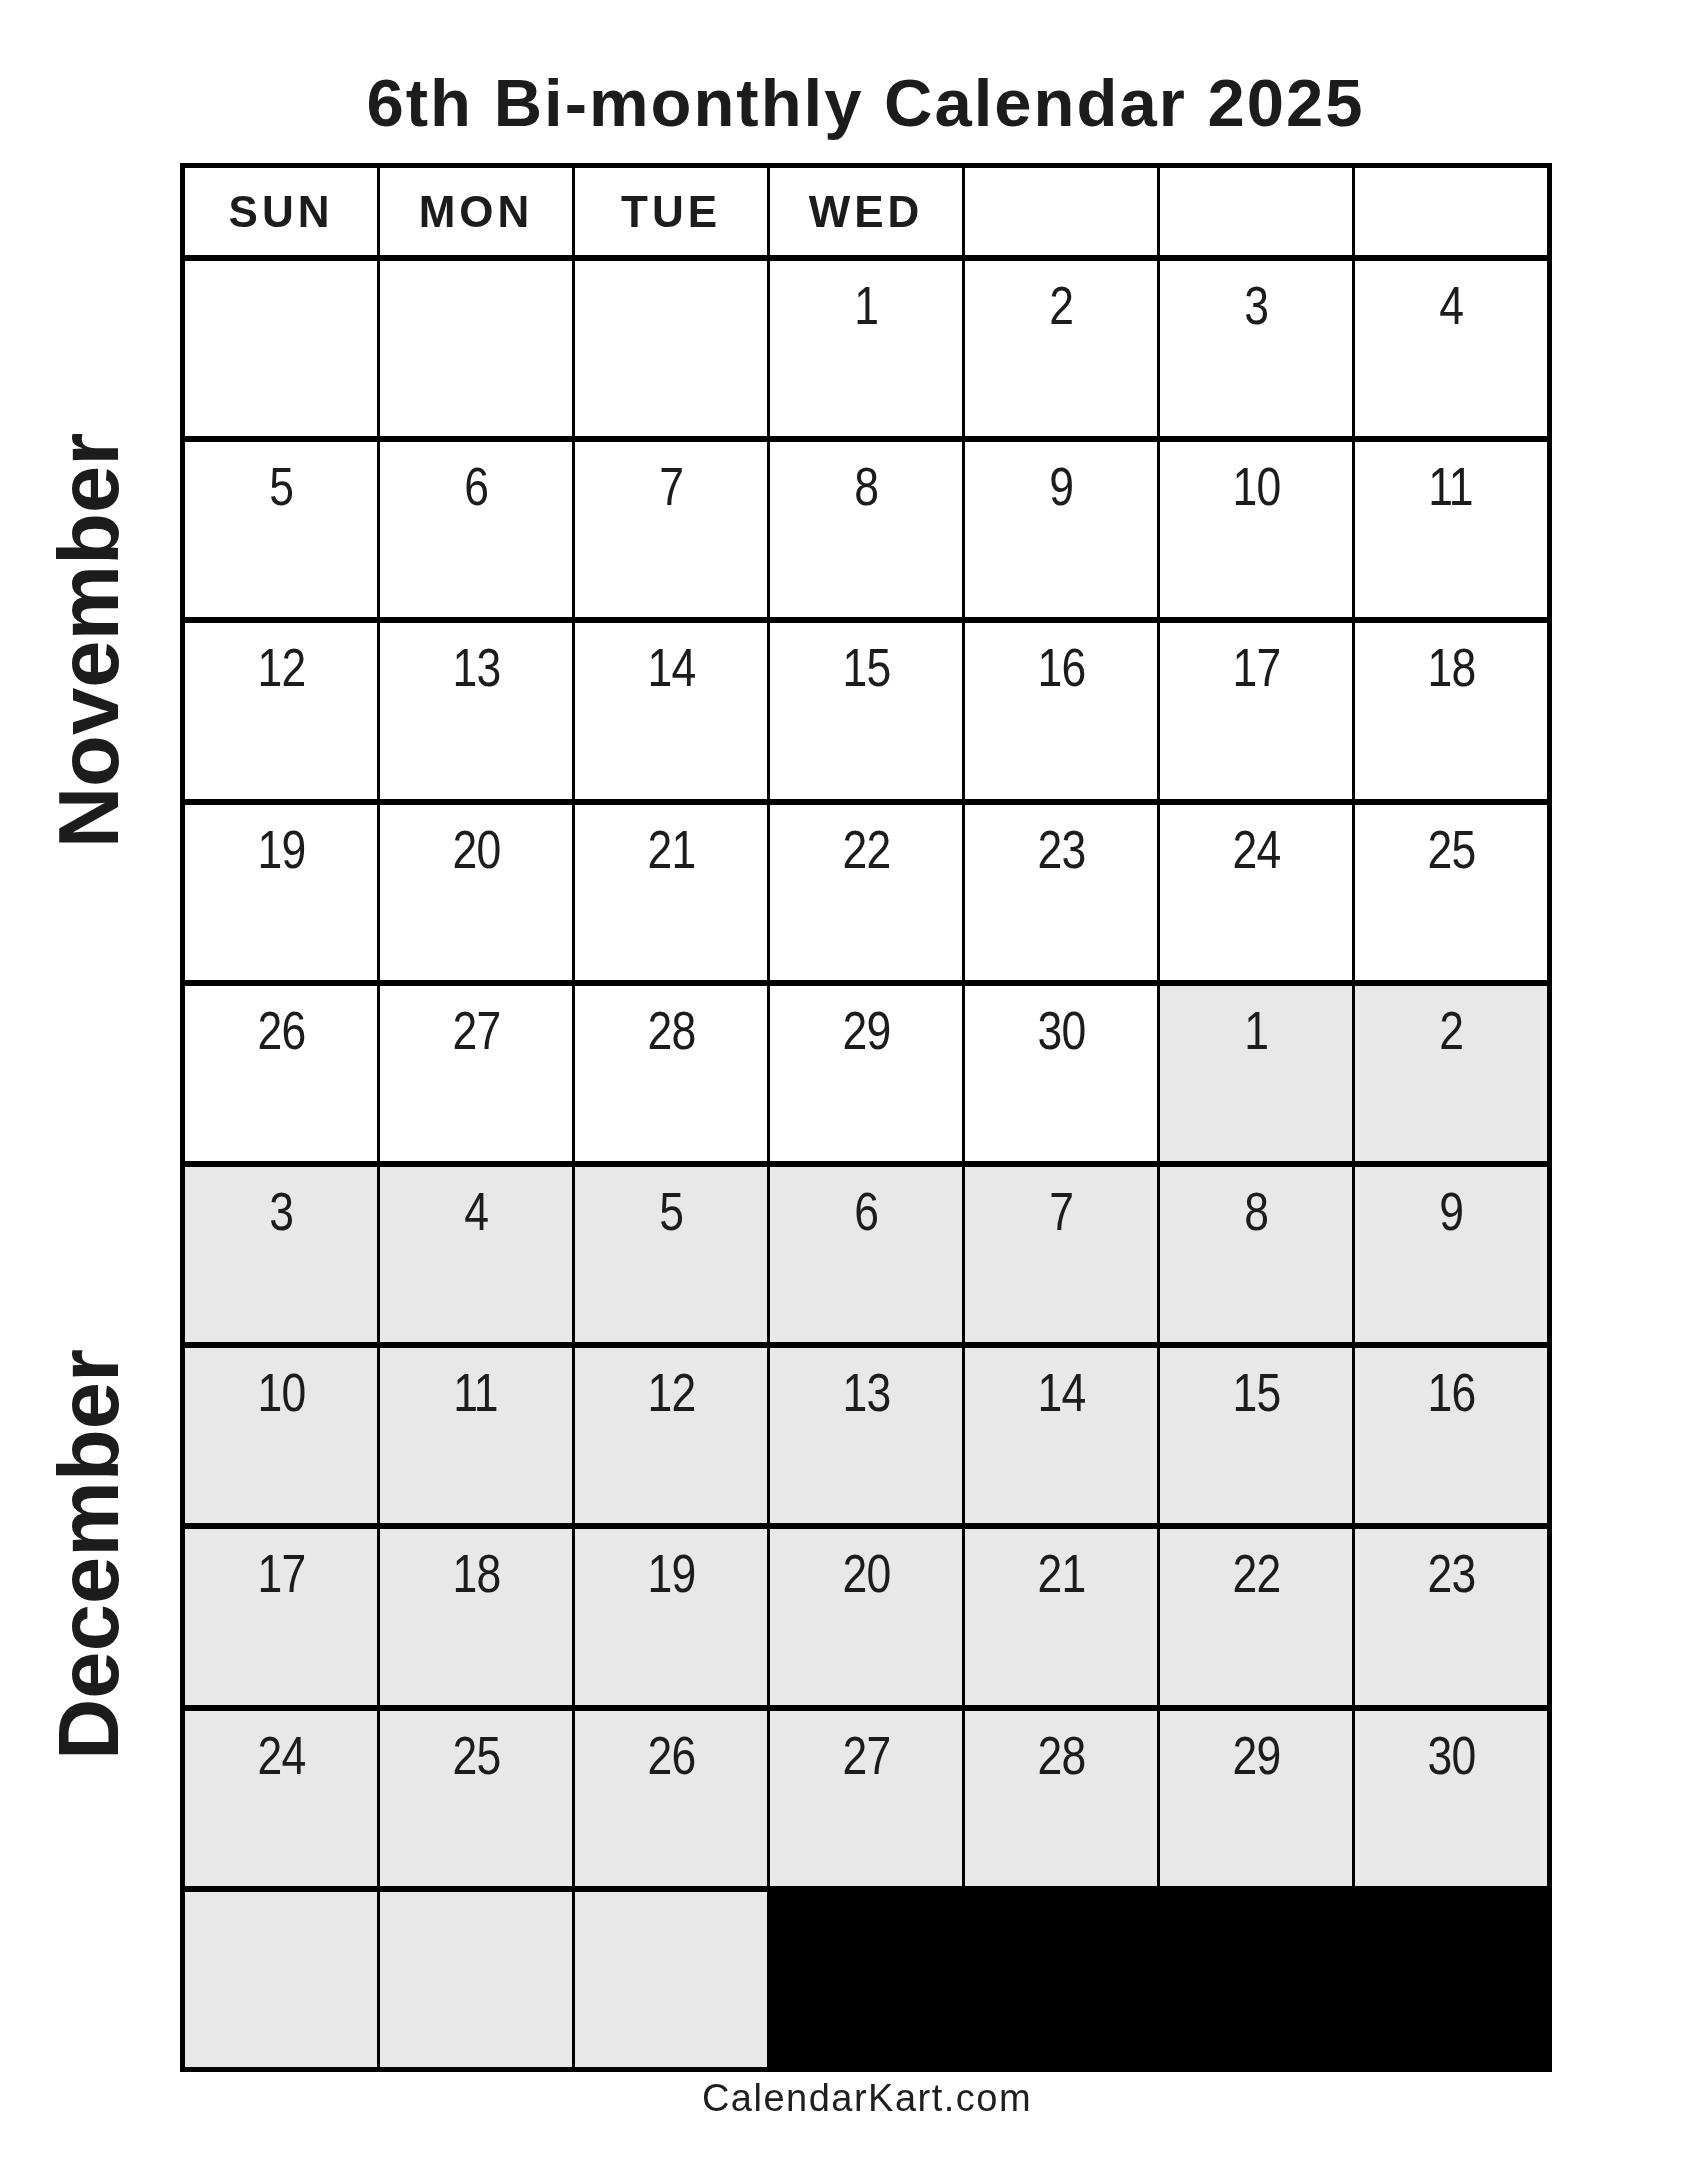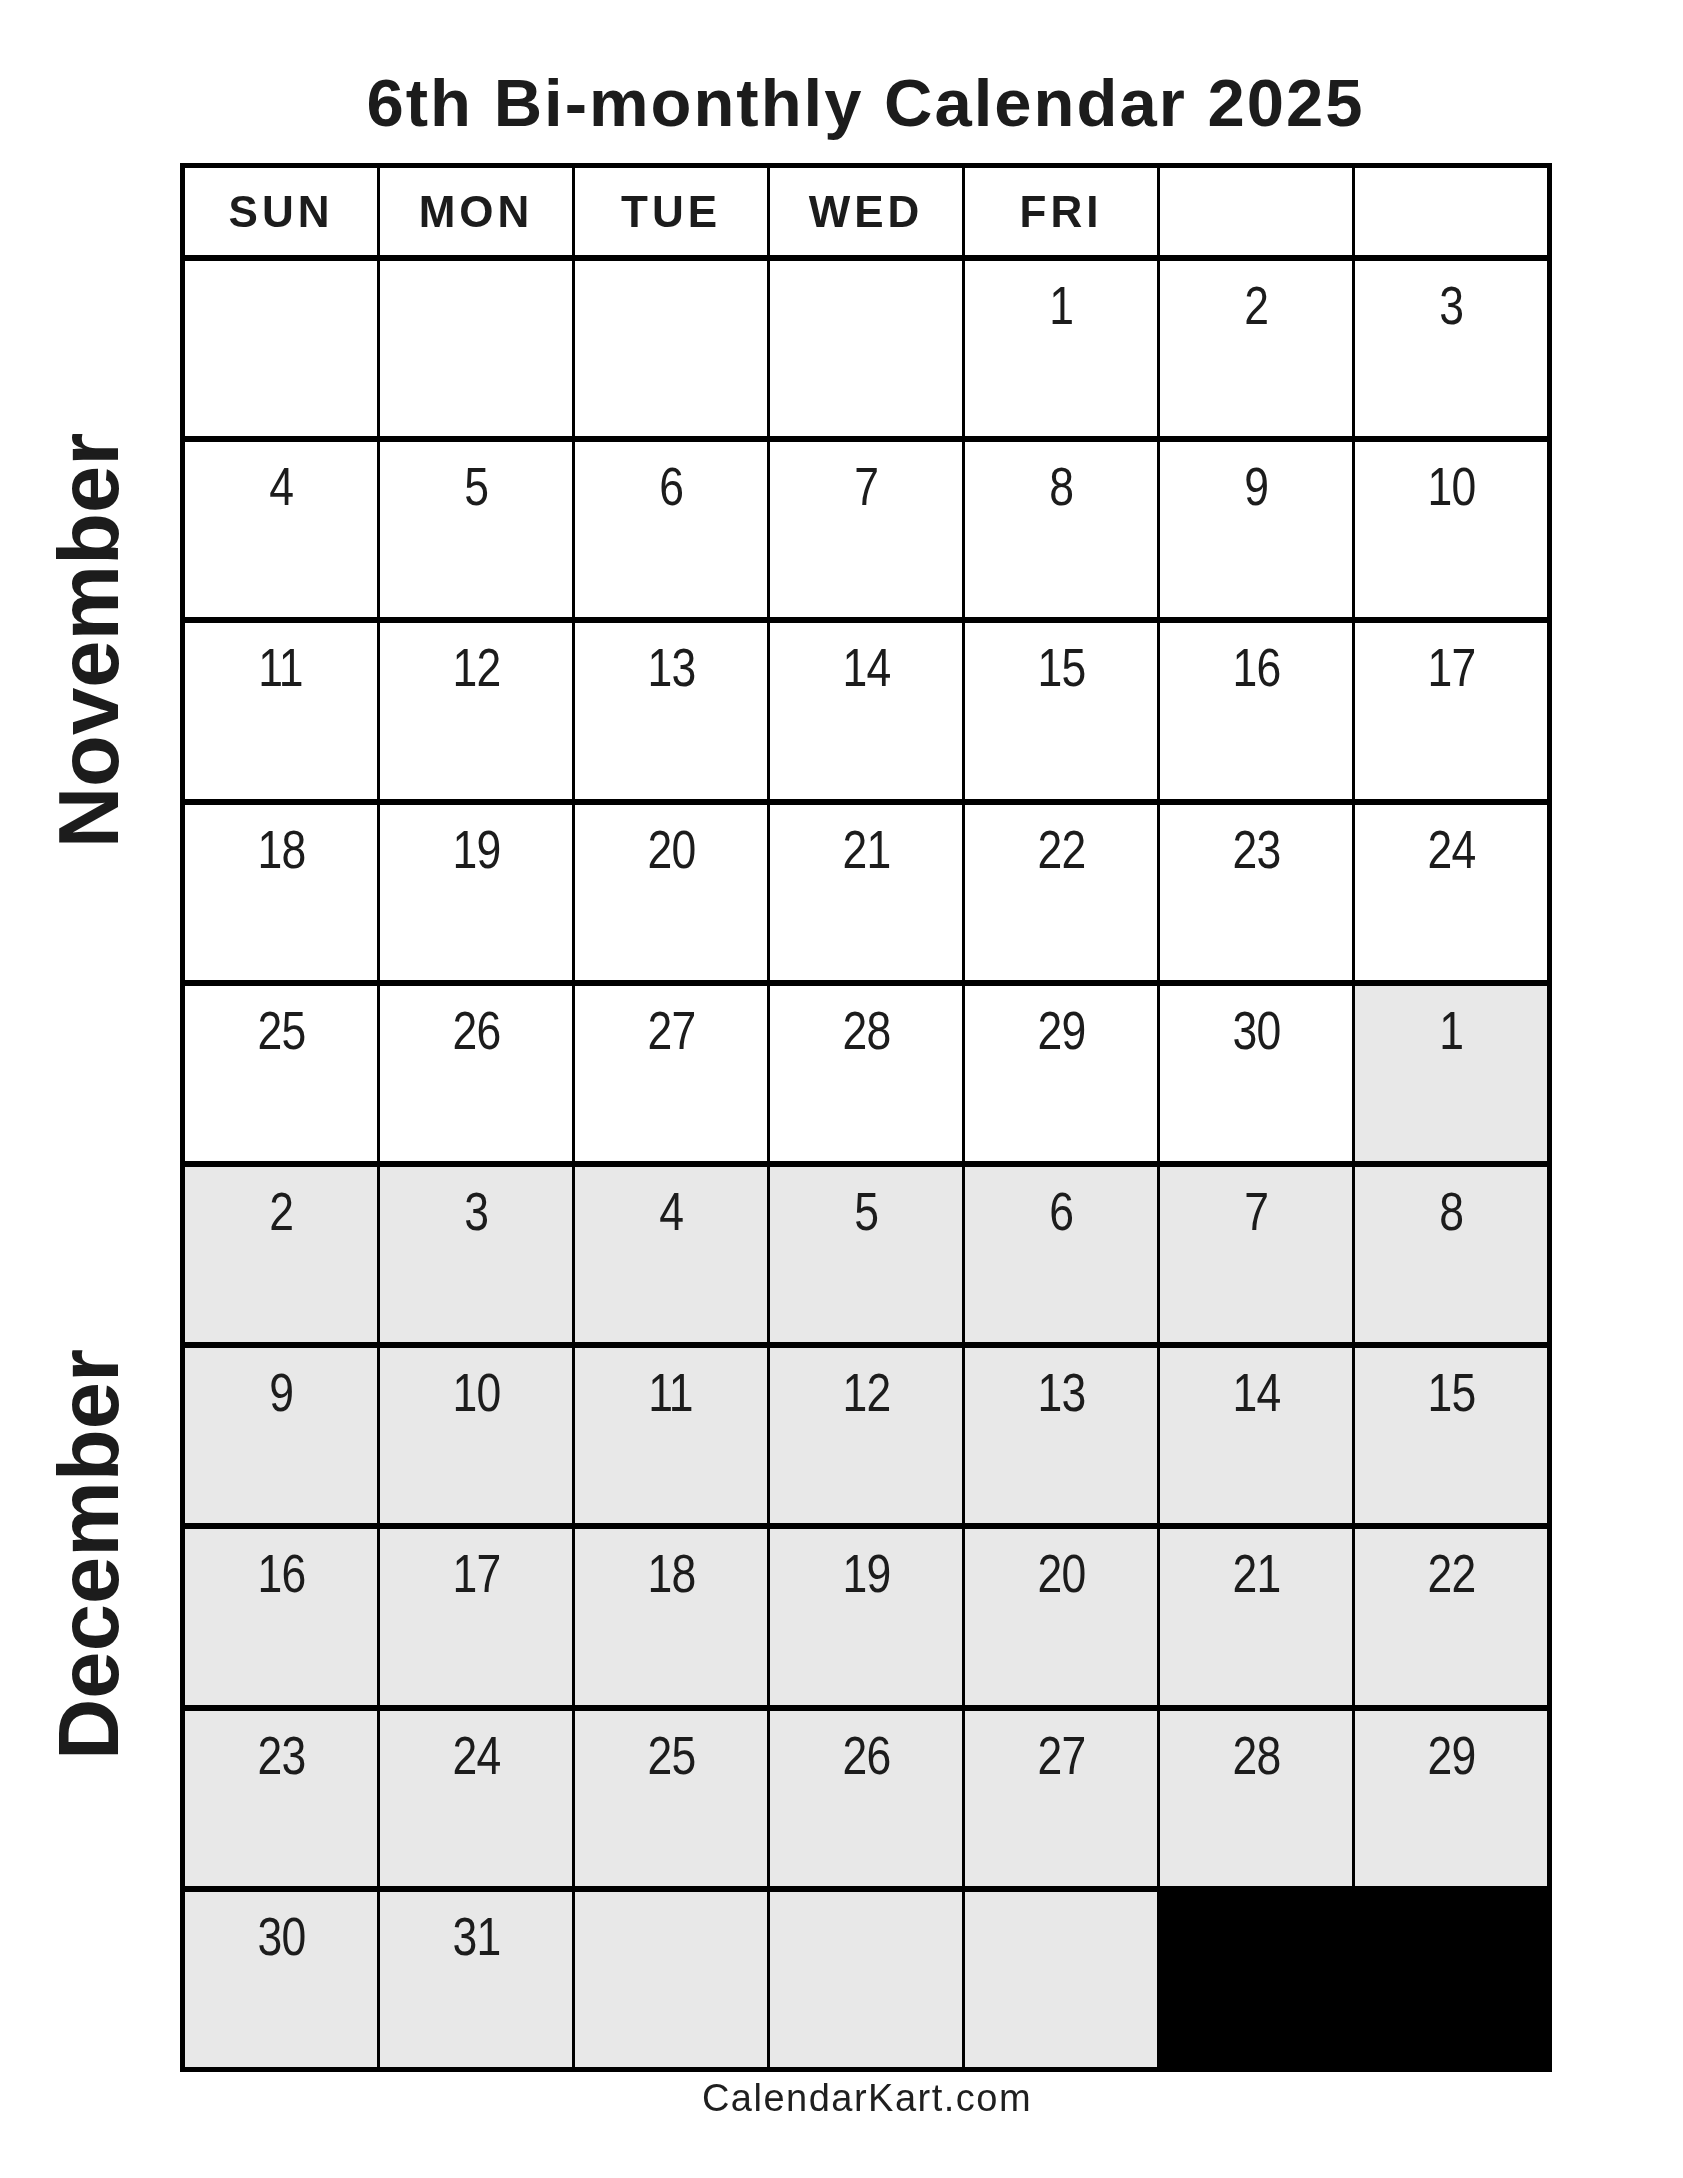--- a/index.html
+++ b/index.html
@@ -117,23 +117,20 @@
         <span>SUN</span>
       </div>
       <div class="cell head">
         <span>MON</span>
       </div>
       <div class="cell head">
         <span>TUE</span>
       </div>
       <div class="cell head">
         <span>WED</span>
-      </div>
-      <div class="cell head">
-        <span>FRI</span>
       </div>
       <div class="cell day nov"><span class="num"></span></div>
       <div class="cell day nov"><span class="num"></span></div>
       <div class="cell day nov"><span class="num"></span></div>
       <div class="cell day nov"><span class="num"></span></div>
       <div class="cell day nov"><span class="num"></span></div>
       <div class="cell day nov"><span class="num"></span></div>
       <div class="cell day nov"><span class="num">1</span></div>
       <div class="cell day nov"><span class="num">2</span></div>
       <div class="cell day nov"><span class="num">3</span></div>
@@ -187,21 +184,20 @@
       <div class="cell day dec"><span class="num">21</span></div>
       <div class="cell day dec"><span class="num">22</span></div>
       <div class="cell day dec"><span class="num">23</span></div>
       <div class="cell day dec"><span class="num">24</span></div>
       <div class="cell day dec"><span class="num">25</span></div>
       <div class="cell day dec"><span class="num">26</span></div>
       <div class="cell day dec"><span class="num">27</span></div>
       <div class="cell day dec"><span class="num">28</span></div>
       <div class="cell day dec"><span class="num">29</span></div>
       <div class="cell day dec"><span class="num">30</span></div>
-      <div class="cell day dec"><span class="num">31</span></div>
       <div class="cell day dec"><span class="num"></span></div>
       <div class="cell day dec"><span class="num"></span></div>
       <div class="cell day dec"><span class="num"></span></div>
     </div>
 
   <div class="footer">CalendarKart.com</div>
 
 </div>
 
 

